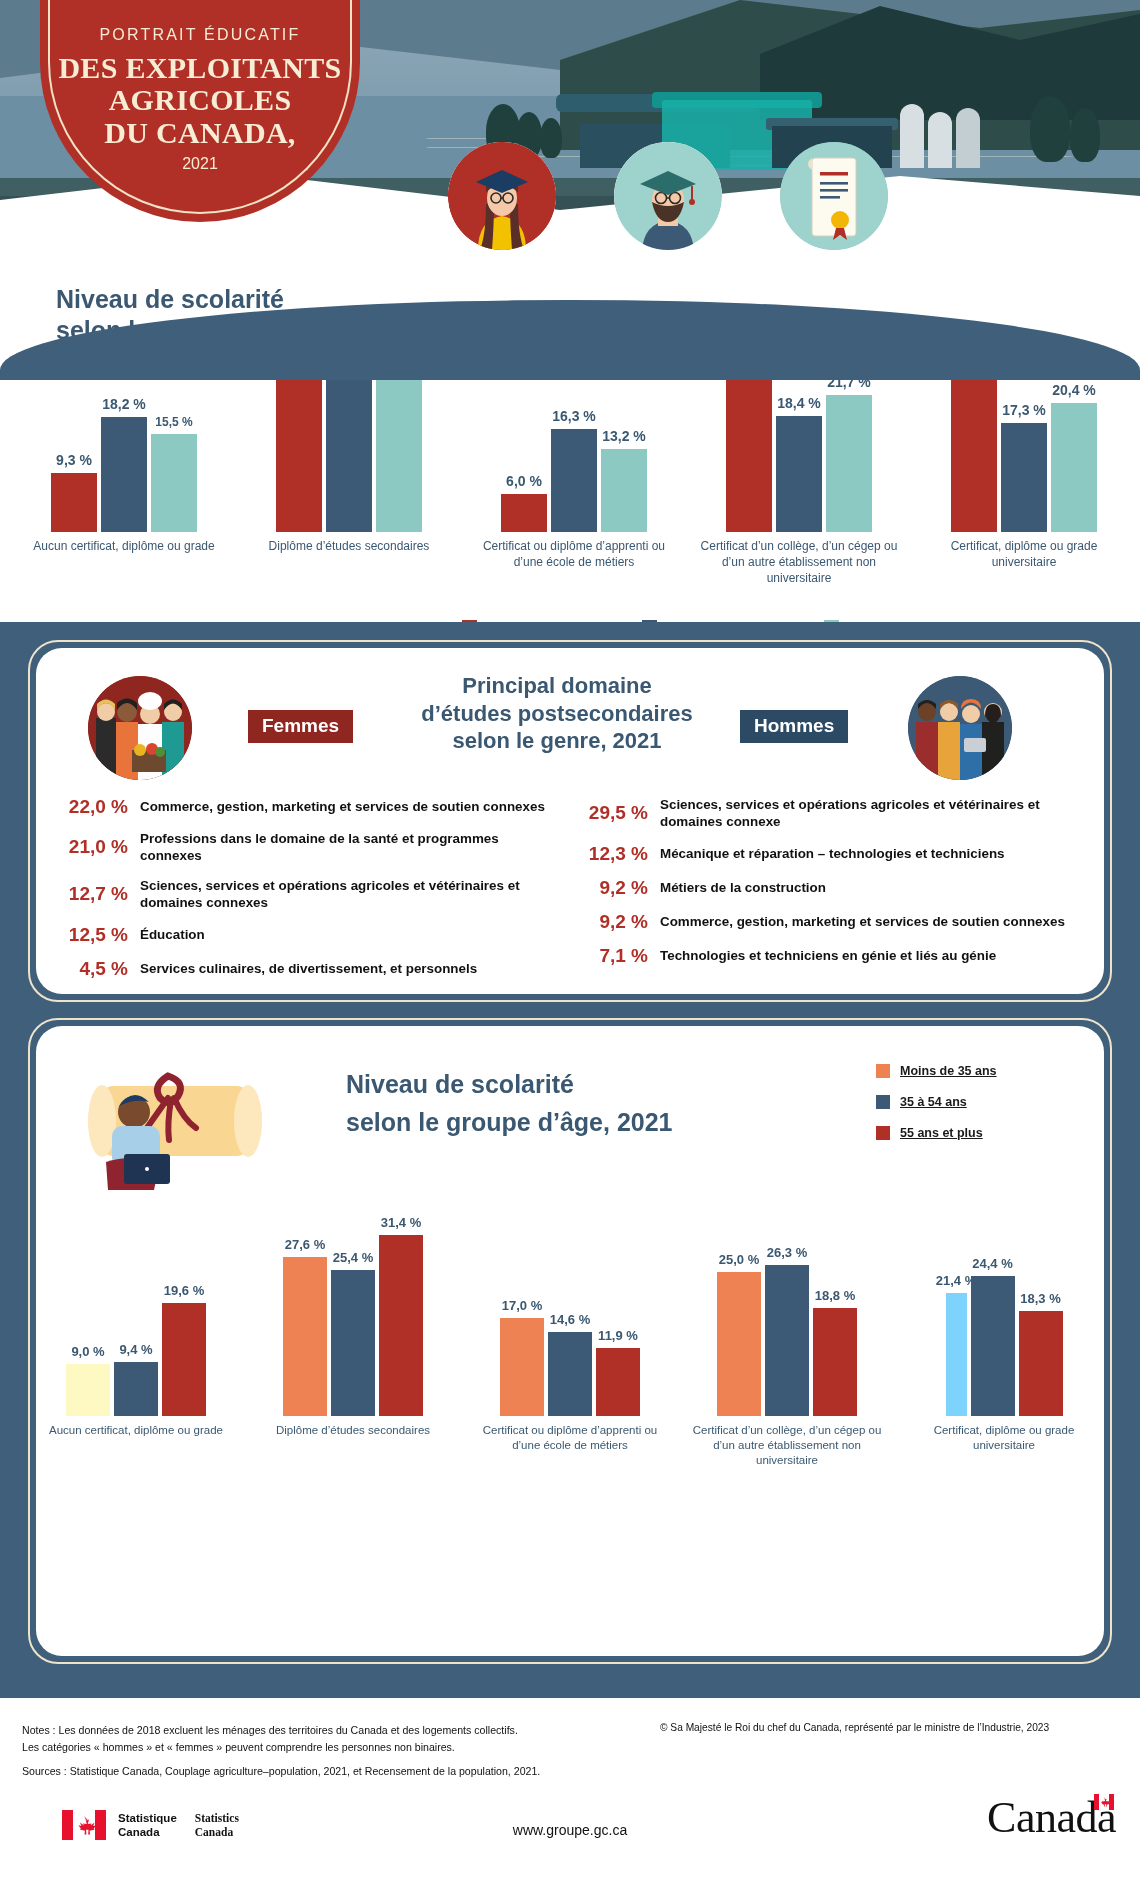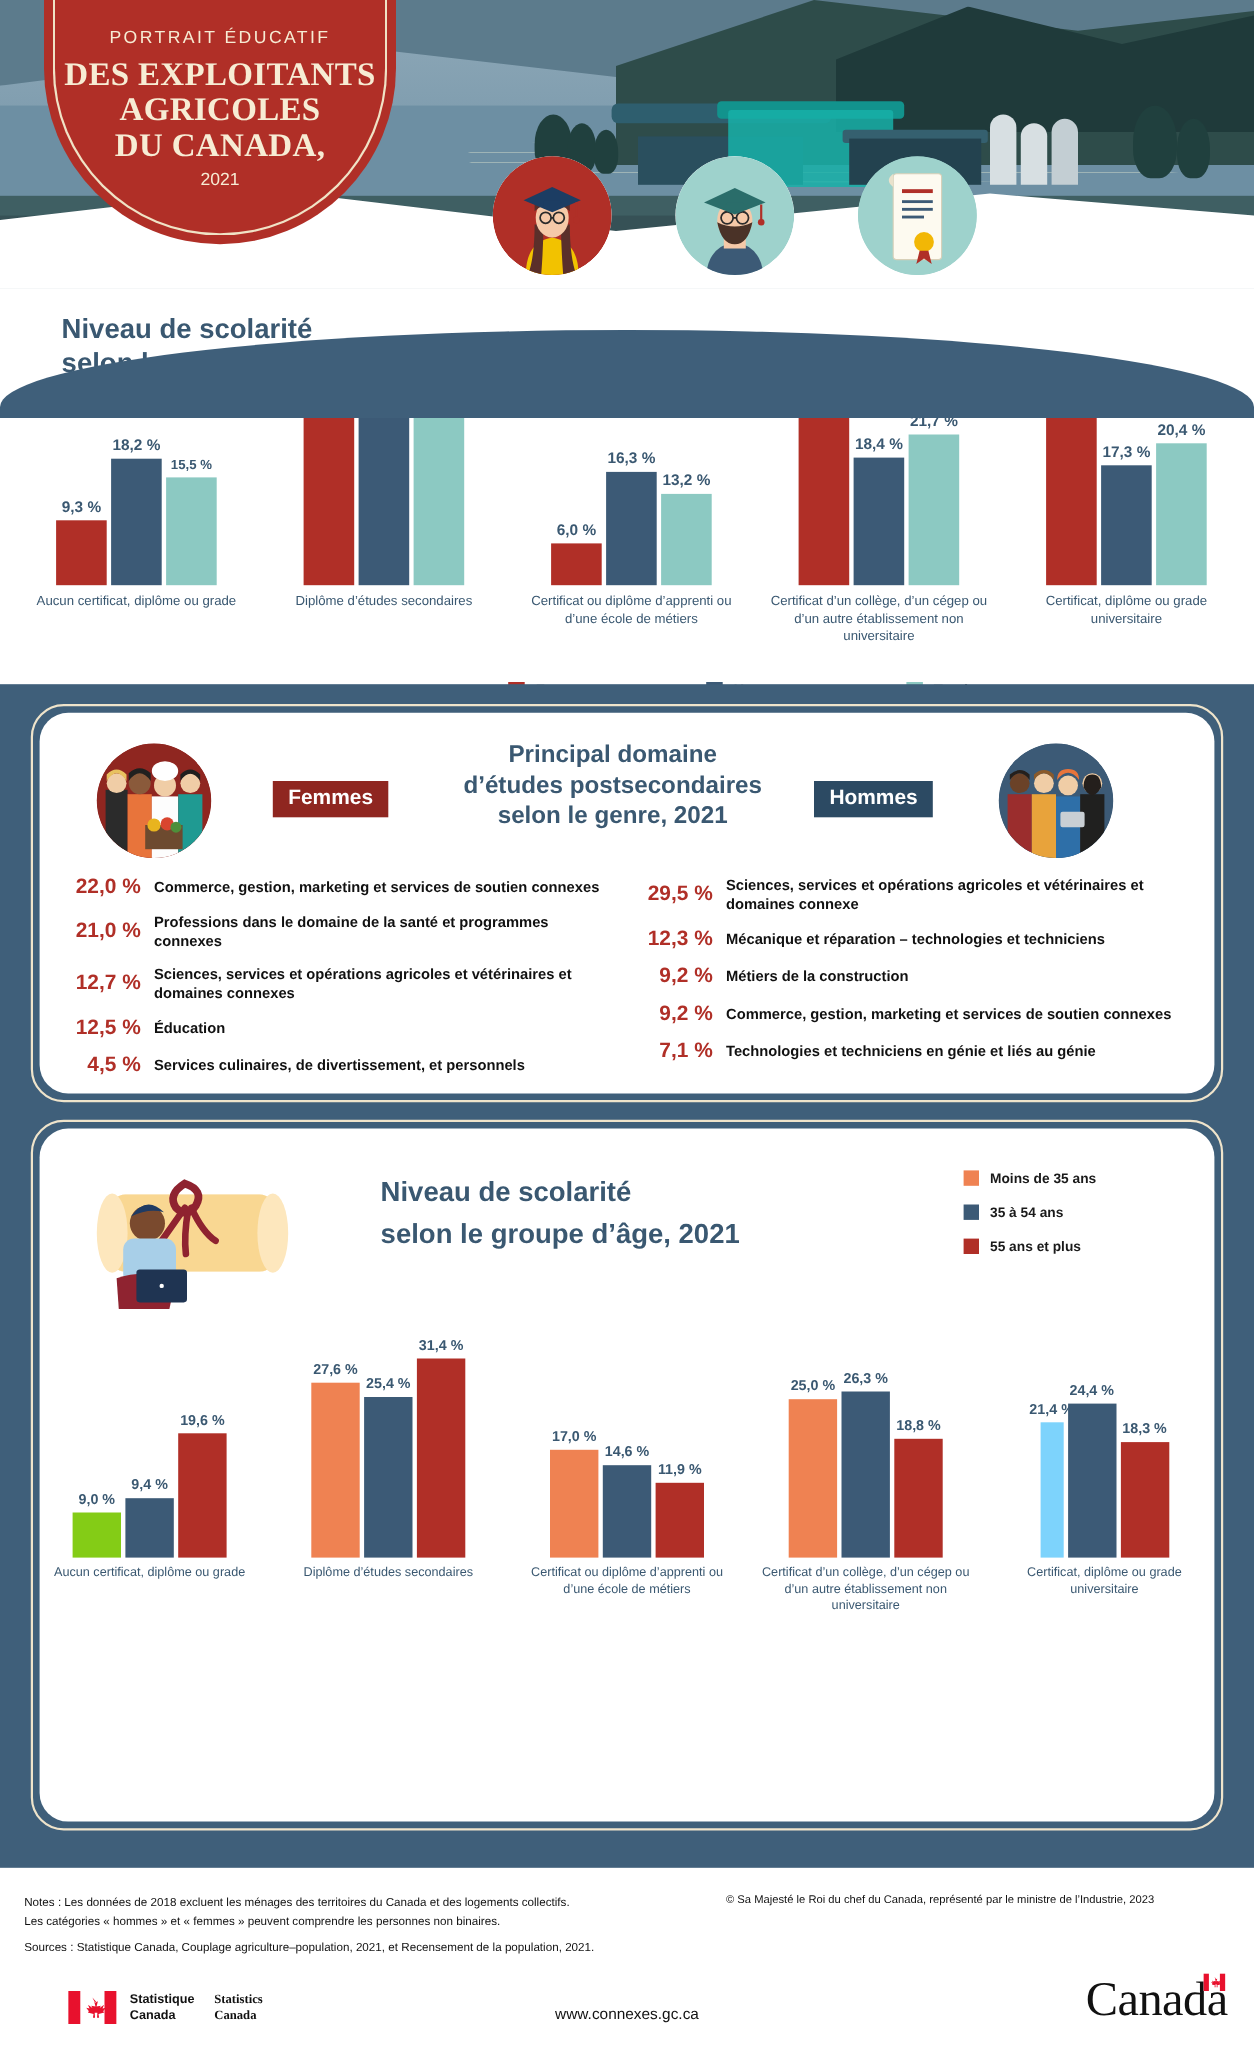--- a/index.html
+++ b/index.html
@@ -58,21 +58,21 @@
   .av1 { left:448px; top:142px; width:108px; height:108px; background:#fff; }
   .av2 { left:614px; top:142px; width:108px; height:108px; background:#fff; }
   .av3 { left:780px; top:142px; width:108px; height:108px; background:#9ed2cc; }
   .av-circ { position:absolute; inset:0; border-radius:50%; }
   .av1 .av-circ { background:#b02f27; }
 
   
   .sec1 { position:relative; width:1140px; height:360px; background:#fff; }
   .sec1 h2 { position:absolute; left:56px; top:22px; font-size:25px; line-height:1.24; color:#3a5871; font-weight:bold; }
   .legend1 { position:absolute; left:462px; top:358px; width:620px; display:flex; gap:100px; }
-  .legend-item { display:flex; align-items:center; gap:10px; font-size:13.5px; color:#1a1a1a; font-weight:bold; }
+  .legend-item { display:flex; align-items:center; gap:10px; font-size:13.5px; color:#1a1a1a; font-weight:bold;text-decoration:underline; }
   .sw { width:15px; height:15px; display:inline-block; }
 
   .chart { position:absolute; display:flex; align-items:flex-end; }
   .grp { display:flex; align-items:flex-end; justify-content:center; gap:4px; position:relative; }
   .bar { position:relative; width:46px; }
   .bar .val { position:absolute; left:50%; transform:translateX(-50%); bottom:100%; margin-bottom:5px;
     font-size:13.5px; font-weight:bold; color:#3a5871; white-space:nowrap; }
   .xlabel { position:absolute; top:100%; left:50%; transform:translateX(-50%); margin-top:7px;
     width:190px; text-align:center; font-size:12px; line-height:1.32; color:#3a5871; }
 
@@ -410,21 +410,21 @@
           <span>35 à 54 ans</span>
         </div>
         <div class="legend-item" style="font-size: 12.5px;">
           <span class="sw" style="background: rgb(176, 47, 39); width: 14px; height: 14px;"></span>
           <span>55 ans et plus</span>
         </div>
       </div>
 
     <div class="chart" id="chart3" style="position: absolute; left: 22px; top: 170px; width: 1024px; height: 220px; justify-content: space-between;">
         <div class="grp" style="width: 156px; height: 190px;">
-          <div class="bar" style="width: 44px; height: 41px; background: #84cc16;">
+          <div class="bar" style="width: 44px; height: 52px; background: #fef9c3;">
             <div class="val" style="font-size: 13px;">9,0 %</div>
           </div>
           <div class="bar" style="width: 44px; height: 54.1212px; background: rgb(60, 90, 118);">
             <div class="val" style="font-size: 13px;">9,4 %</div>
           </div>
           <div class="bar" style="width: 44px; height: 112.848px; background: rgb(176, 47, 39);">
             <div class="val" style="font-size: 13px;">19,6 %</div>
           </div>
           <div class="xlabel" style="width: 196px; font-size: 11.5px;">Aucun certificat, diplôme ou grade</div>
         </div>
@@ -498,21 +498,21 @@
     <div style="font-size:11.5px; font-weight:bold; line-height:1.25; color:#111;">
       <span>Statistique</span><br>
       <span>Canada</span>
     </div>
     <div style="font-size:11.5px; font-weight:bold; line-height:1.25; color:#111; margin-left:6px;font-family:Liberation Serif, serif;">
       <span>Statistics</span><br>
       <span>Canada</span>
     </div>
   </div>
 
-  <div class="url">www.connexes.gc.ca</div>
+  <div class="url">www.groupe.gc.ca</div>
 
   <div class="wordmark">
     <span>Canada</span>
     <svg width="20" height="16" viewBox="0 0 20 16" style="position:absolute; right:2px; top:2px;">
       <rect x="0" y="0" width="20" height="16" fill="#fff"></rect>
       <rect x="0" y="0" width="5" height="16" fill="#e8112d"></rect>
       <rect x="15" y="0" width="5" height="16" fill="#e8112d"></rect>
       <path d="M10 3 l1.2 2.4 1.4-.6 -.7 2.4 2-.3 -.6 1 2-1.5 -.7 1.8 1.6-.4 -1.3 1.7 .5 .6 -2.7 .6 .3 1.9h-1l.2-2.4h-1.3l.2 2.4h-1l.3-1.9 -2.7-.6 .5-.6 -1.3-1.7 1.6 .4 -.7-1.8 2 1.5 -.6-1 2 .3 -.7-2.4 1.4 .6z" fill="#e8112d"></path>
     </svg>
   </div>

